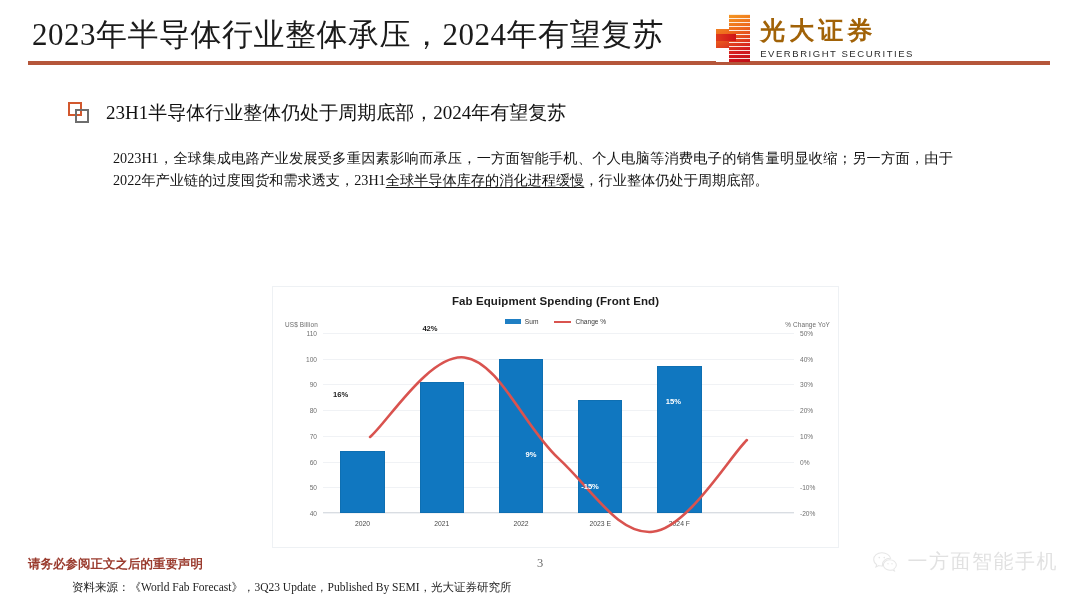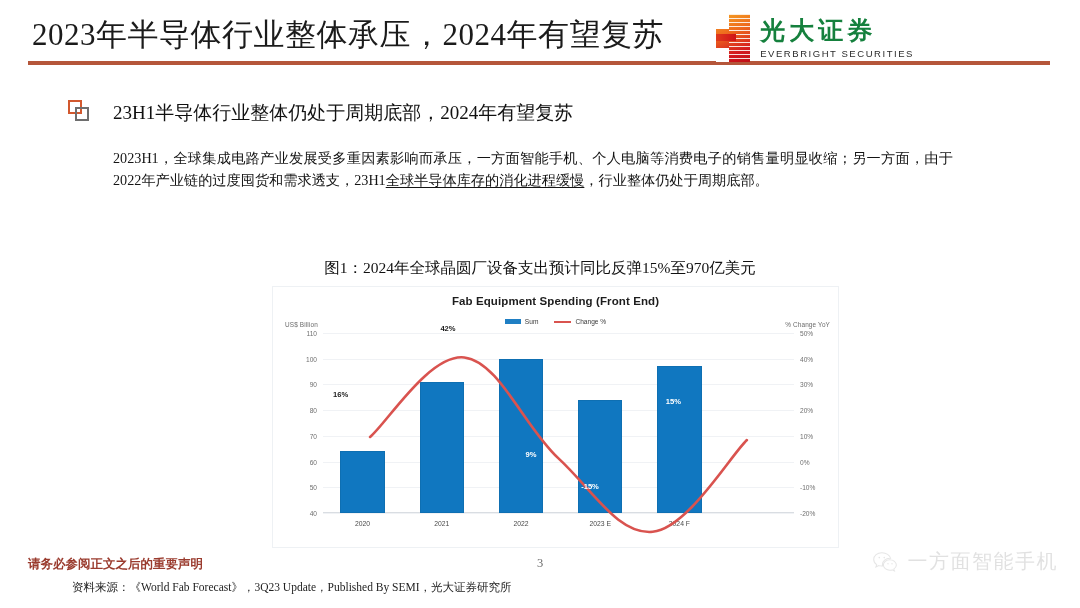--- a/index.html
+++ b/index.html
@@ -40,31 +40,31 @@
   .logo-mark .lm-stripes {
     position: absolute; left: 13px; top: 0; right: 0; bottom: 0;
     background: repeating-linear-gradient(to bottom, rgba(255,255,255,.85) 0 1px, transparent 1px 4px);
   }
   .logo-mark .lm-bar {
     position: absolute; left: 0; top: 20px; width: 20px; height: 7px;
     background: linear-gradient(90deg,#e03a1c,#cf1219);
   }
   .logo-text { display: flex; flex-direction: column; justify-content: center; }
   .logo-cn {
-    font-size: 25px; font-weight: 700; color: #15803d; letter-spacing: 4px;
+    font-size: 25px; font-weight: 700; color: #a16207; letter-spacing: 4px;
     line-height: 1.1;
     font-family: "Liberation Serif", "DejaVu Serif", serif;
   }
   .logo-en {
     font-size: 9.5px; font-weight: 400; color: #2b2b2b; letter-spacing: 1.55px;
     margin-top: 3px;
   }
 
   
-  .sec-head { position: absolute; left: 68px; top: 100px; display: flex; gap: 23px; }
+  .sec-head { position: absolute; left: 68px; top: 100px; display: flex; align-items: center; gap: 16px; }
   .sq-icon { position: relative; width: 22px; height: 22px; flex: none; }
   .sq-icon .sq-a {
     position: absolute; left: 0; top: 0; width: 14px; height: 14px;
     border: 2.5px solid #d2582e; background: #fff;
   }
   .sq-icon .sq-b {
     position: absolute; left: 7px; top: 7px; width: 14px; height: 14px;
     border: 2.5px solid #6e6e6e; background: transparent;
   }
   .sec-head-text {
@@ -197,21 +197,20 @@
       <span class="sq-a"></span>
         <span class="sq-b"></span>
     </span>
     <span class="sec-head-text">23H1半导体行业整体仍处于周期底部，2024年有望复苏</span>
   </div>
 
   <div class="body-wrap">
     <p class="para p1"><span>2023H1，全球集成电路产业发展受多重因素影响而承压，一方面智能手机、个人电脑等消费电子的销售量明显收缩；另一方面，由于2022年产业链的过度囤货和需求透支，23H1</span><span class="u">全球半导体库存的消化进程缓慢</span><span>，行业整体仍处于周期底部。</span></p>
   </div>
 
-  <div class="fig-title">图1：2024年全球晶圆厂设备支出预计同比反弹15%至970亿美元</div>
 
   <div class="chart-card">
     <div class="chart-title">Fab Equipment Spending (Front End)</div>
     <div class="axis-cap left">US$ Billion</div>
     <div class="axis-cap right">% Change YoY</div>
 
     <div class="legend">
       <span class="legend-item">
         <span class="legend-swatch-bar"></span>
         <span class="legend-label">Sum</span>
@@ -255,21 +254,21 @@
         <div class="bar" style="left: 175.824px; width: 44.352px; height: 154.286px; background: rgb(16, 119, 192);"></div>
         <div class="xlabel" style="left: 198px;">2022</div>
         <div class="bar" style="left: 255.024px; width: 44.352px; height: 113.143px; background: rgb(16, 119, 192);"></div>
         <div class="xlabel" style="left: 277.2px;">2023 E</div>
         <div class="bar" style="left: 334.224px; width: 44.352px; height: 146.571px; background: rgb(16, 119, 192);"></div>
         <div class="xlabel" style="left: 356.4px;">2024 F</div>
         <svg class="line-svg" viewBox="0 0 396 180" preserveAspectRatio="none">
           <path d="M39.6,87.42857142857144 C54.120000000000005,75.17142857142858 89.76,17.271428571428586 118.80000000000001,20.571428571428584 C147.84000000000003,23.87142857142858 168.96,78.55714285714285 198,105.42857142857143 C227.04,132.3 248.15999999999997,169.97142857142856 277.2,167.14285714285714 C306.24,164.31428571428572 341.88,104.14285714285714 356.40000000000003,90" fill="none" stroke="#d9534f" stroke-width="2.2" stroke-linecap="round"></path>
         </svg>
         <div class="pct-label dark" style="left: 17.6px; top: 61.4286px;">16%</div>
-        <div class="pct-label dark" style="left: 125px; top: -5.42857px;">42%</div>
+        <div class="pct-label dark" style="left: 107px; top: -5.42857px;">42%</div>
         <div class="pct-label light" style="left: 208px; top: 121.429px;">9%</div>
         <div class="pct-label light" style="left: 267px; top: 153.143px;">-15%</div>
         <div class="pct-label light" style="left: 350.4px; top: 68px;">15%</div>
       </div>
   </div>
 
   <div class="footer-note">请务必参阅正文之后的重要声明</div>
   <div class="page-num">3</div>
   <div class="source-line">资料来源：《World Fab Forecast》，3Q23 Update，Published By SEMI，光大证券研究所</div>
 

